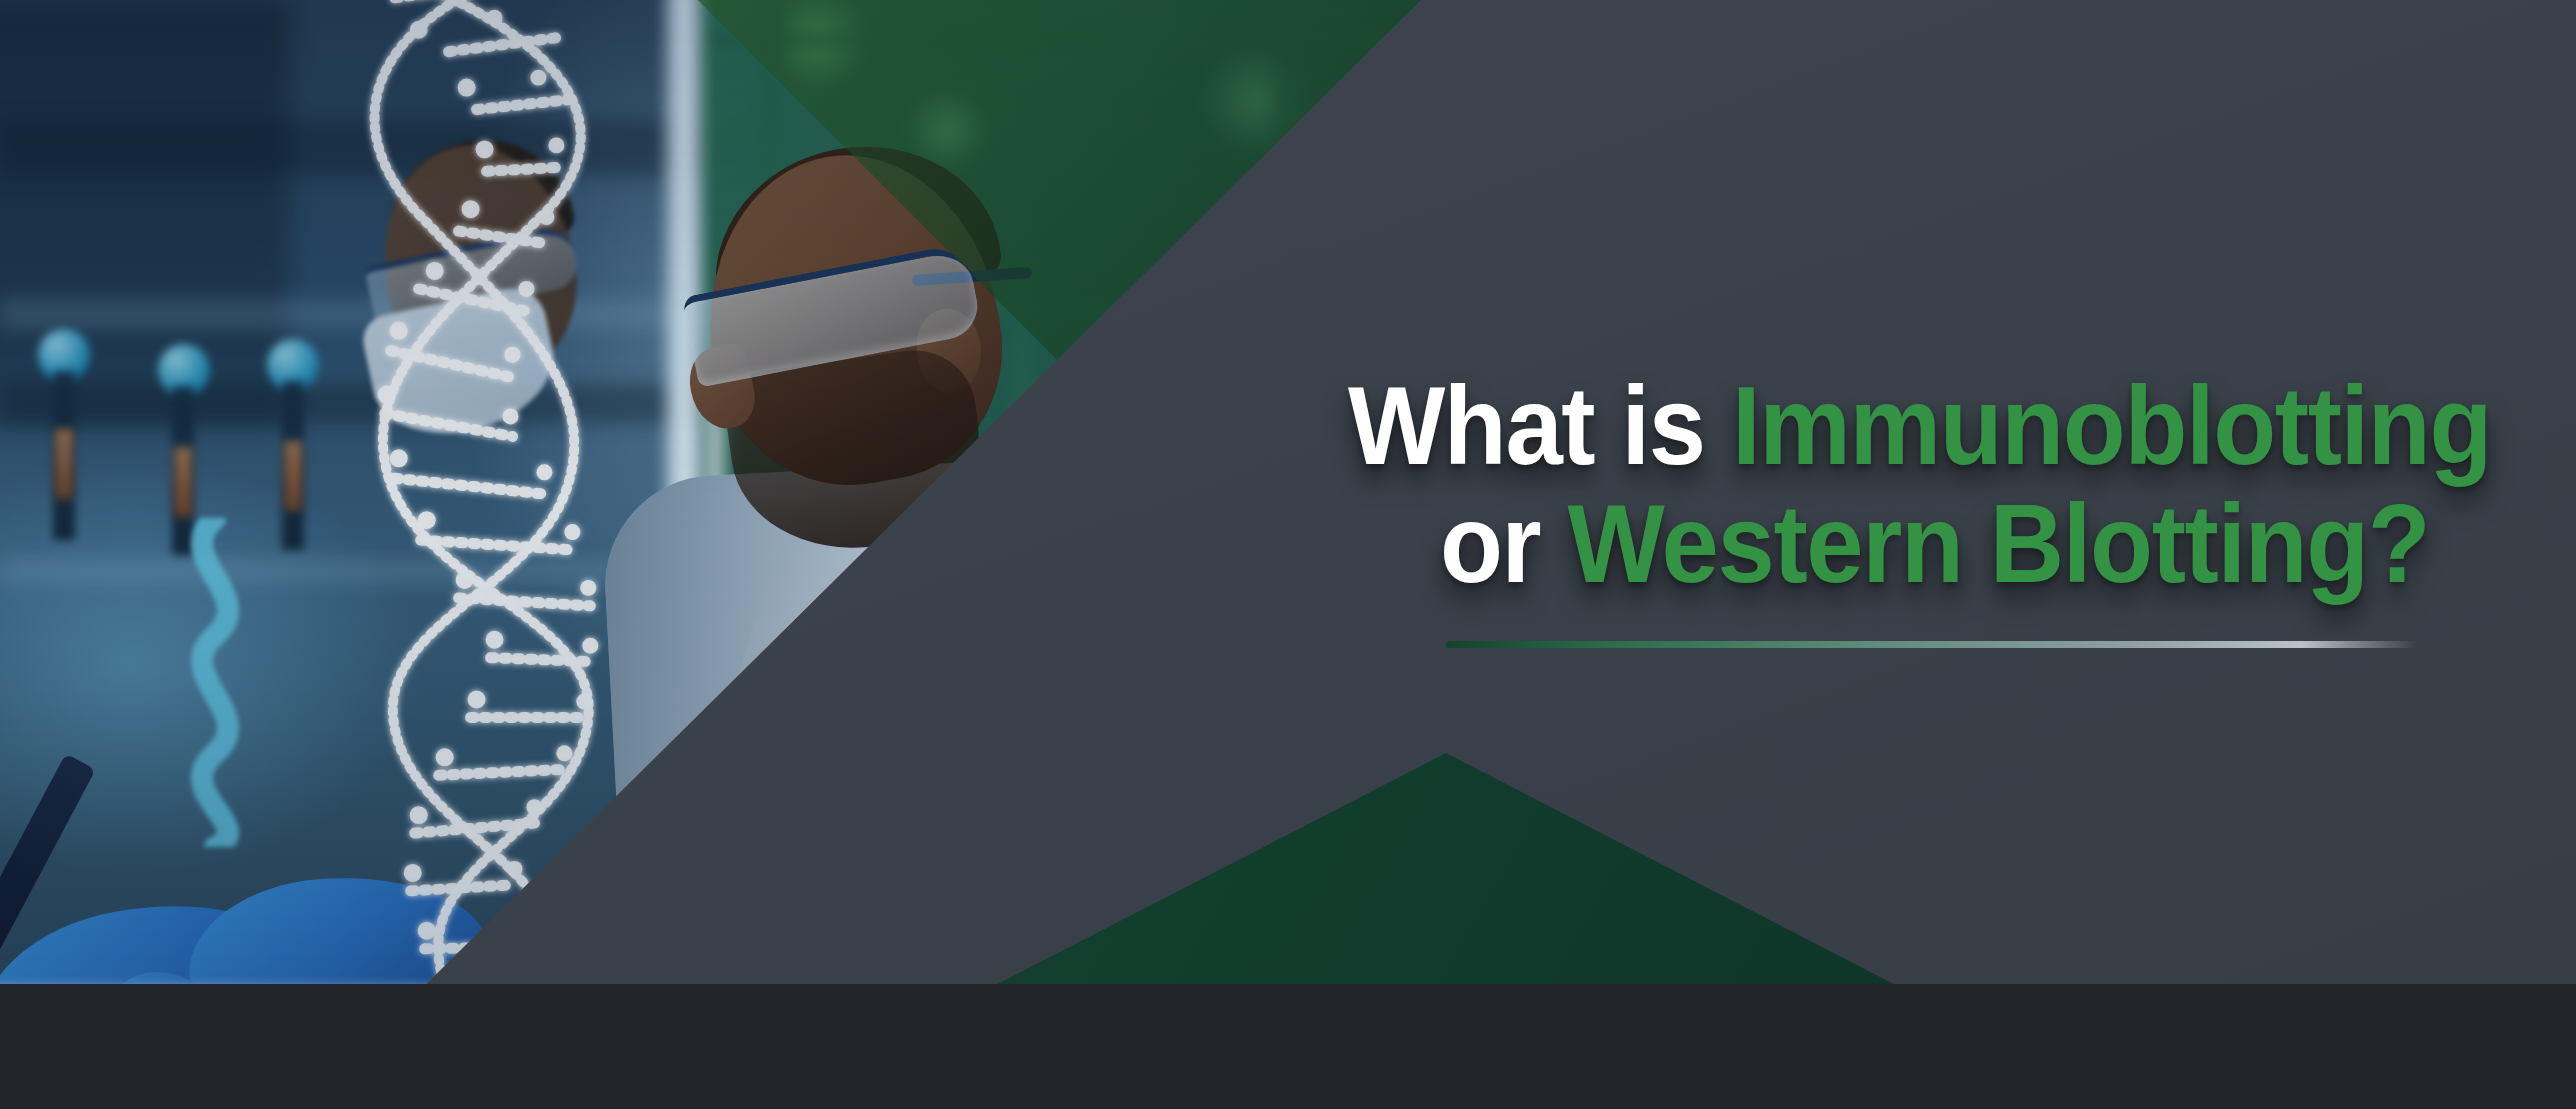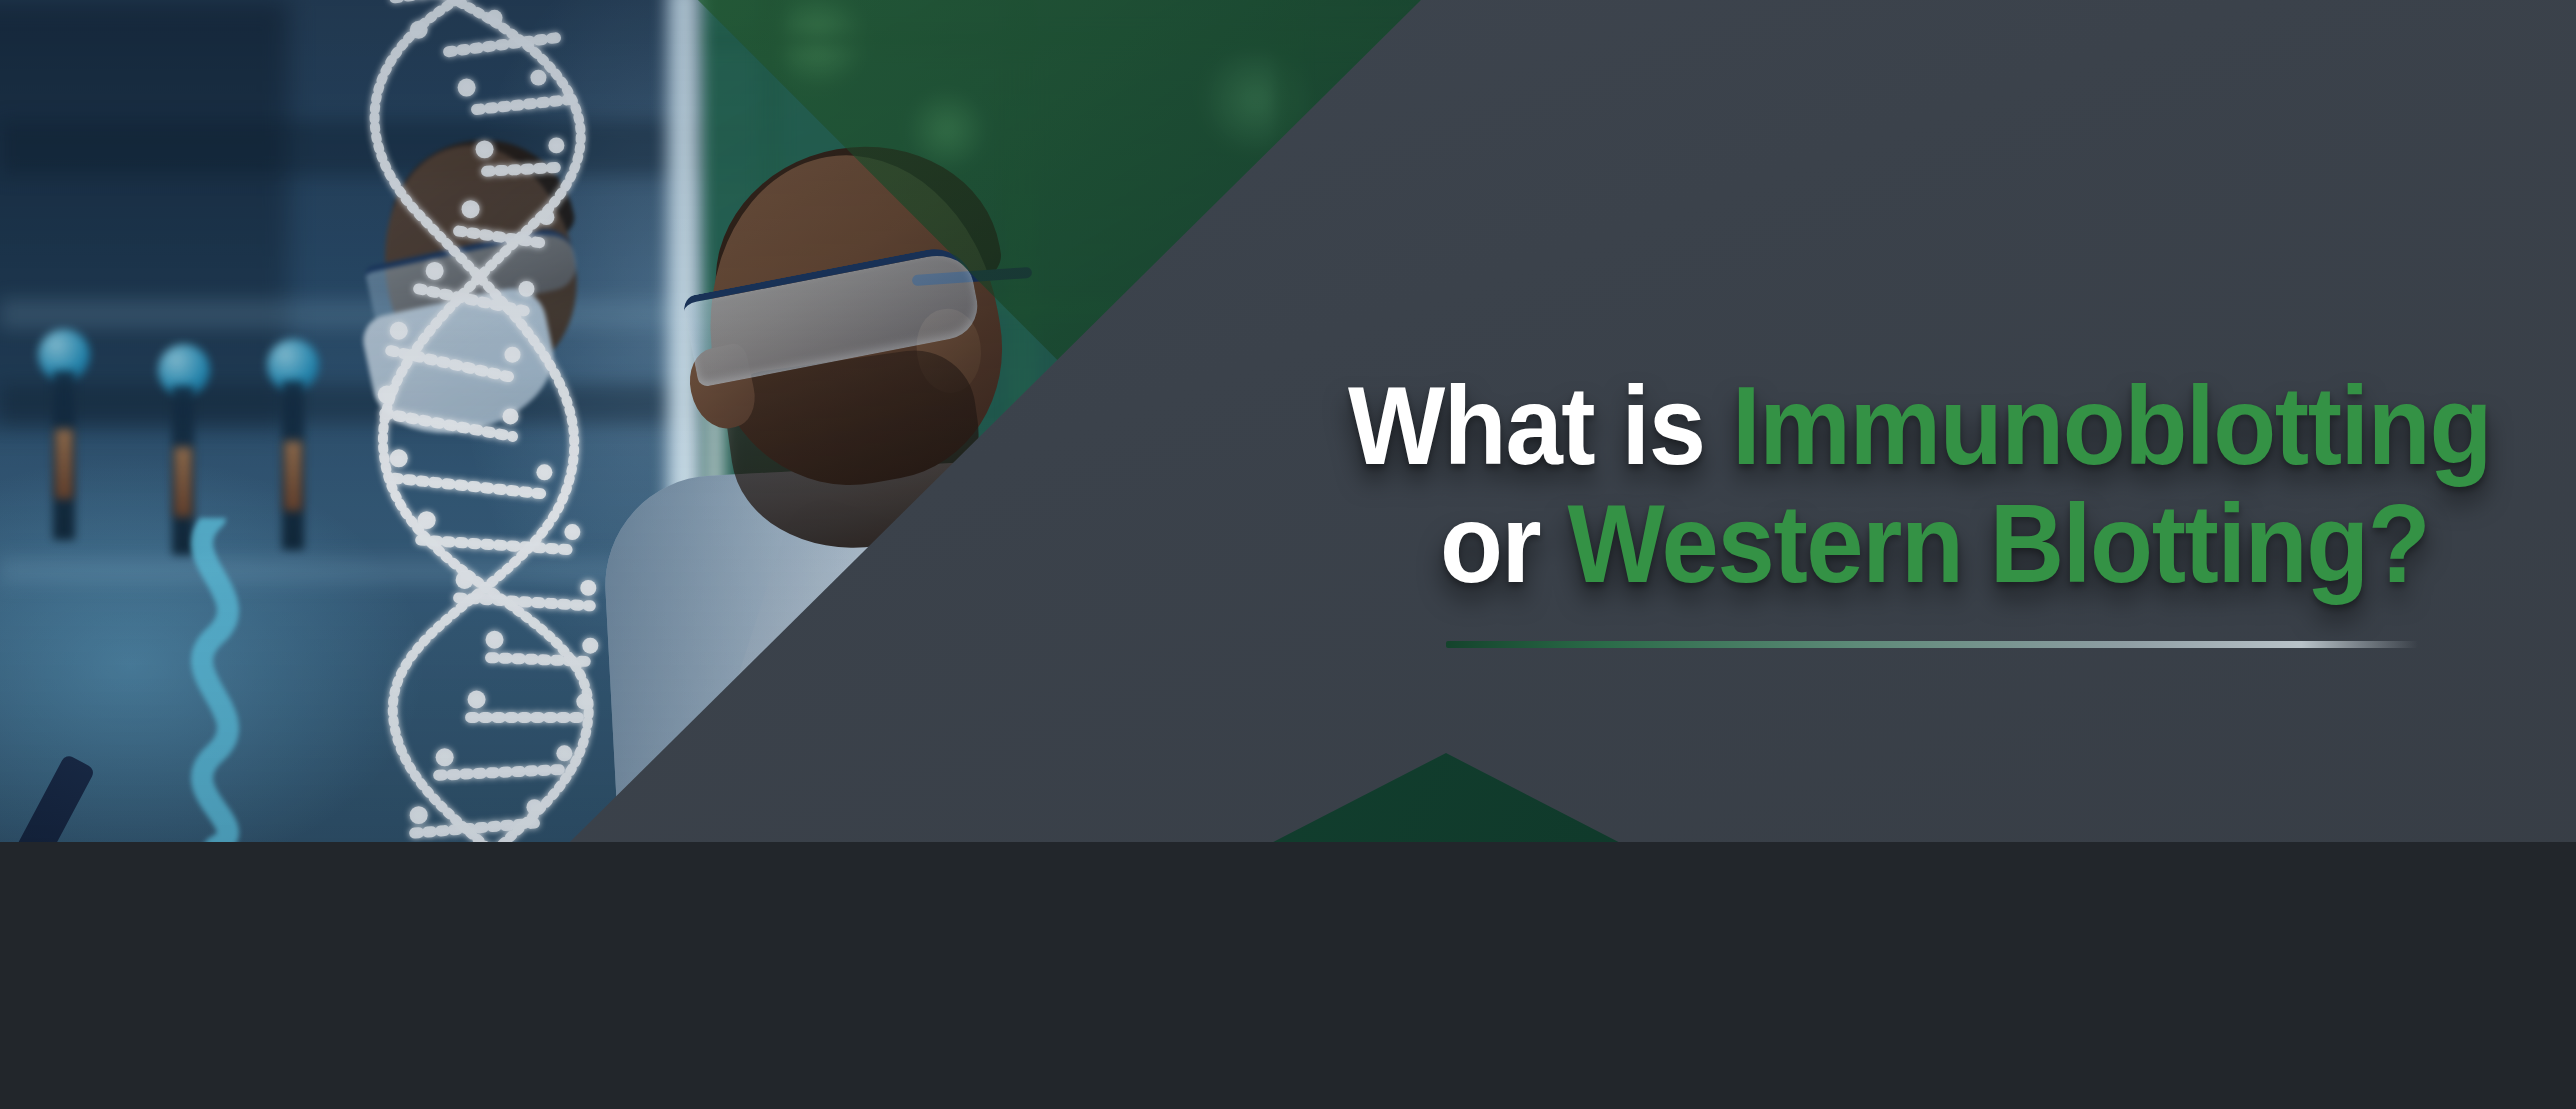--- a/index.html
+++ b/index.html
@@ -2,21 +2,21 @@
 <html><head>
 <meta charset="utf-8">
 <title>Banner</title>
 <style>
   html,body{margin:0;padding:0;background:#22262b;}
   *{box-sizing:border-box;}
 
   .banner{
     position:relative;
     width:2576px;
-    height:842px;
+    height:984px;
     overflow:hidden;
     background:#3b424a;
     font-family:"Liberation Sans","DejaVu Sans",sans-serif;
   }
 
   
   .photo{
     position:absolute; left:0; top:0;
     width:1455px; height:1110px;
     overflow:hidden;

